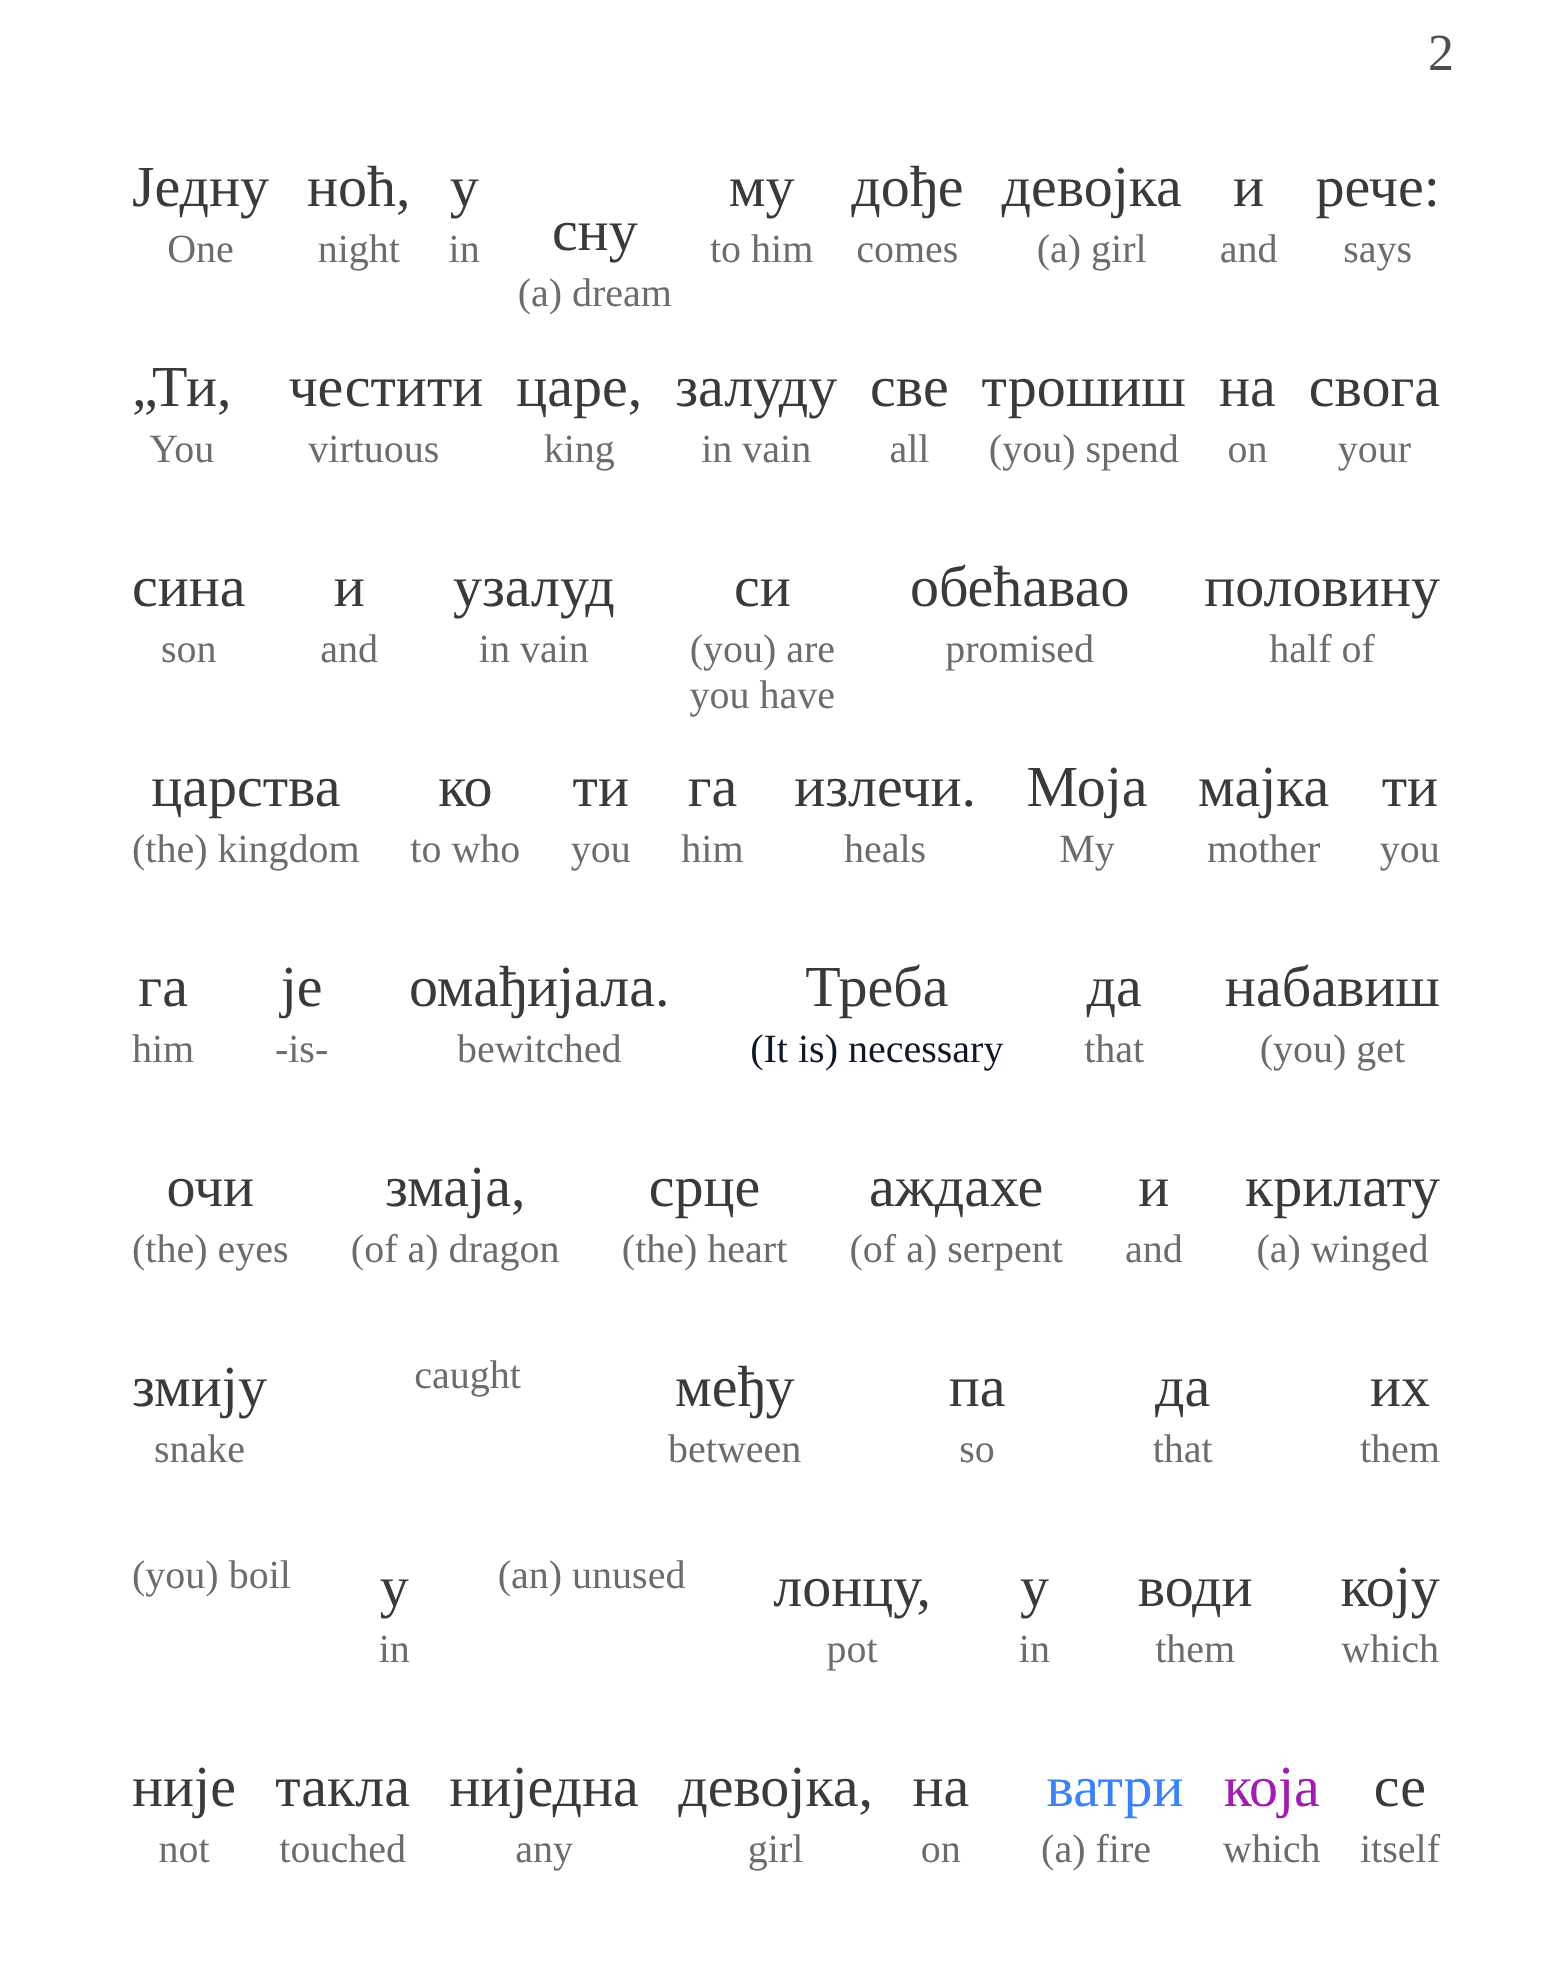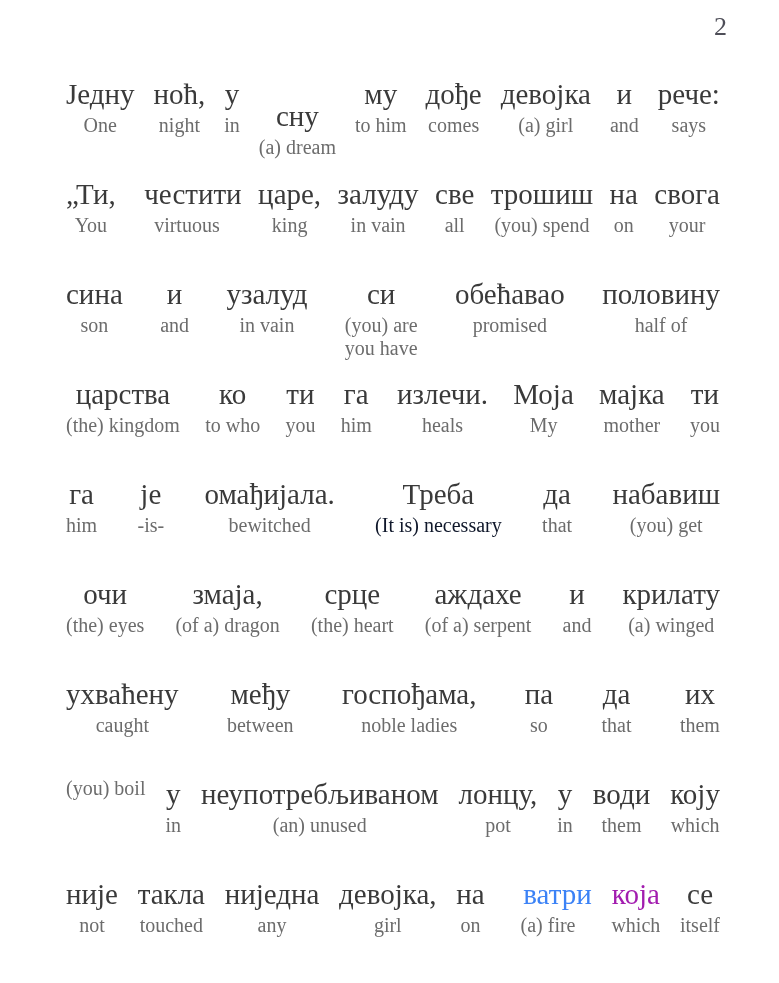--- a/index.html
+++ b/index.html
@@ -232,32 +232,31 @@
         <div class="sr" style="color: rgb(58, 58, 58);">и</div>
         <div class="en" style="color: rgb(108, 108, 108);">and</div>
       </div>
       <div class="pair">
         <div class="sr" style="color: rgb(58, 58, 58);">крилату</div>
         <div class="en" style="color: rgb(108, 108, 108);">(a) winged</div>
       </div>
     </div>
     <div class="row">
       <div class="pair">
-        <div class="sr" style="color: rgb(58, 58, 58);">ухваћену</div>
+        <div class="sr" style="color: rgb(58, 58, 58);">змију</div>
+        <div class="en" style="color: rgb(108, 108, 108);">snake</div>
+      </div>
+      <div class="pair">
         <div class="en" style="color: rgb(108, 108, 108);">caught</div>
       </div>
       <div class="pair">
         <div class="sr" style="color: rgb(58, 58, 58);">међу</div>
         <div class="en" style="color: rgb(108, 108, 108);">between</div>
       </div>
       <div class="pair">
-        <div class="sr" style="color: rgb(58, 58, 58);">госпођама,</div>
-        <div class="en" style="color: rgb(108, 108, 108);">noble ladies</div>
-      </div>
-      <div class="pair">
         <div class="sr" style="color: rgb(58, 58, 58);">па</div>
         <div class="en" style="color: rgb(108, 108, 108);">so</div>
       </div>
       <div class="pair">
         <div class="sr" style="color: rgb(58, 58, 58);">да</div>
         <div class="en" style="color: rgb(108, 108, 108);">that</div>
       </div>
       <div class="pair">
         <div class="sr" style="color: rgb(58, 58, 58);">их</div>
         <div class="en" style="color: rgb(108, 108, 108);">them</div>
@@ -265,21 +264,20 @@
     </div>
     <div class="row">
       <div class="pair">
         <div class="en" style="color: rgb(108, 108, 108);">(you) boil</div>
       </div>
       <div class="pair">
         <div class="sr" style="color: rgb(58, 58, 58);">у</div>
         <div class="en" style="color: rgb(108, 108, 108);">in</div>
       </div>
       <div class="pair">
-        <div class="sr" style="color: rgb(58, 58, 58);">неупотребљиваном</div>
         <div class="en" style="color: rgb(108, 108, 108);">(an) unused</div>
       </div>
       <div class="pair">
         <div class="sr" style="color: rgb(58, 58, 58);">лонцу,</div>
         <div class="en" style="color: rgb(108, 108, 108);">pot</div>
       </div>
       <div class="pair">
         <div class="sr" style="color: rgb(58, 58, 58);">у</div>
         <div class="en" style="color: rgb(108, 108, 108);">in</div>
       </div>

